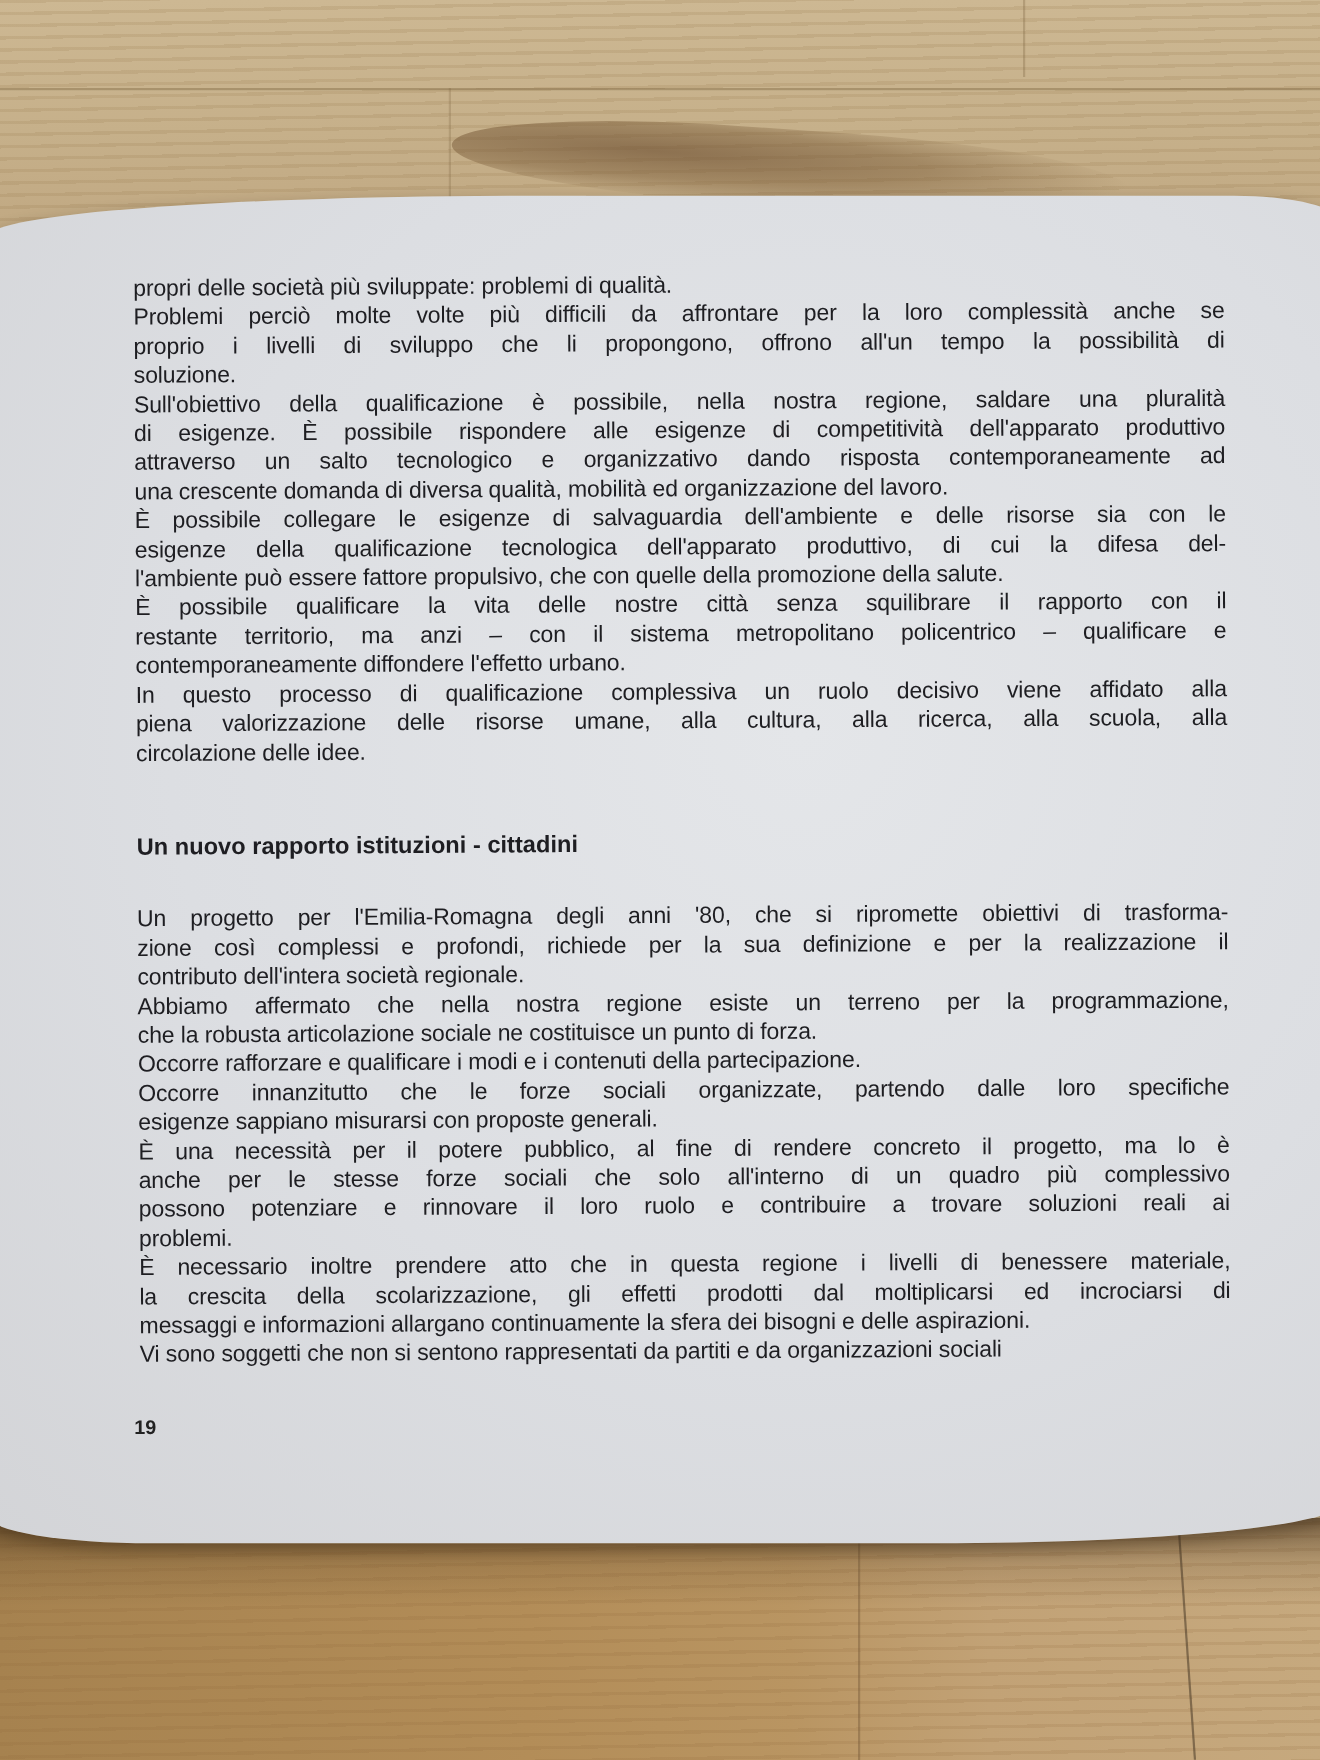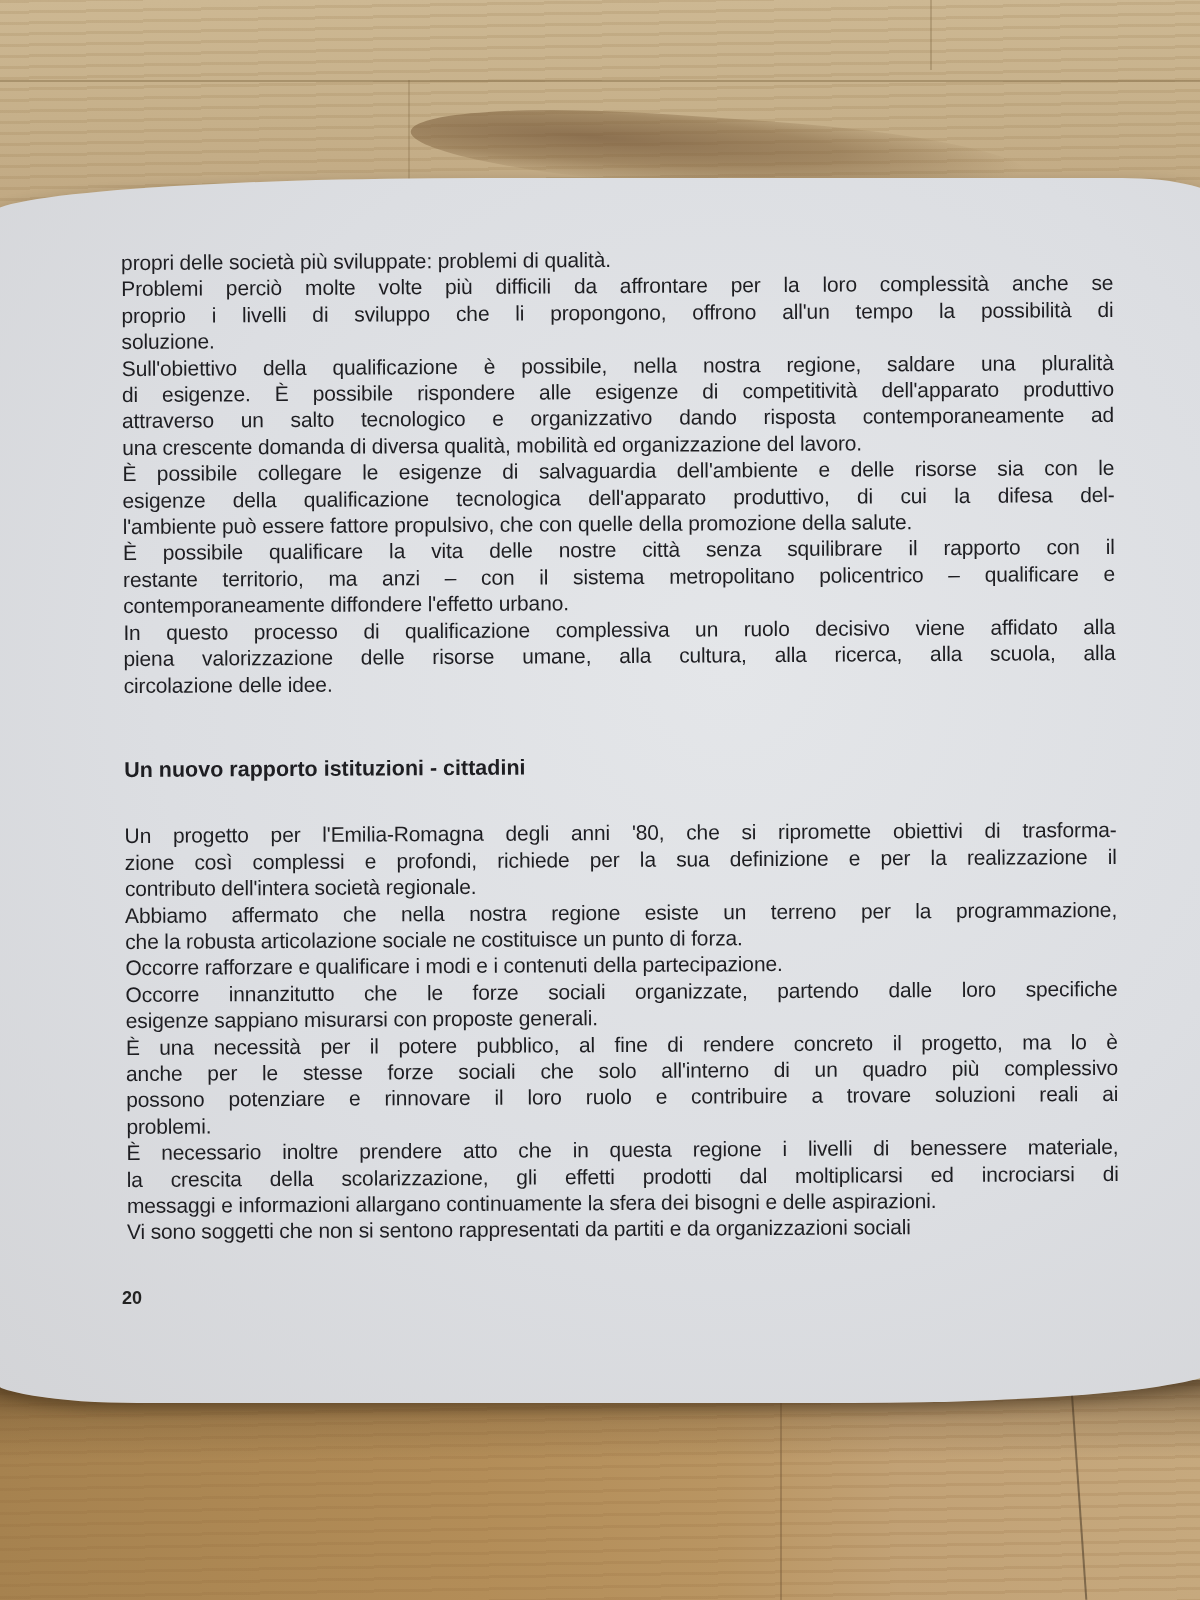--- a/index.html
+++ b/index.html
@@ -186,13 +186,13 @@
         <span class="line">È necessario inoltre prendere atto che in questa regione i livelli di benessere materiale,</span>
         <span class="line">la crescita della scolarizzazione, gli effetti prodotti dal moltiplicarsi ed incrociarsi di</span>
         <span class="line last">messaggi e informazioni allargano continuamente la sfera dei bisogni e delle aspirazioni.</span>
       </p>
       <p>
         <span class="line last">Vi sono soggetti che non si sentono rappresentati da partiti e da organizzazioni sociali</span>
       </p>
     </div>
 </div>
 
-<div class="page-number">20</div>
+<div class="page-number">19</div>
 
 </body></html>

